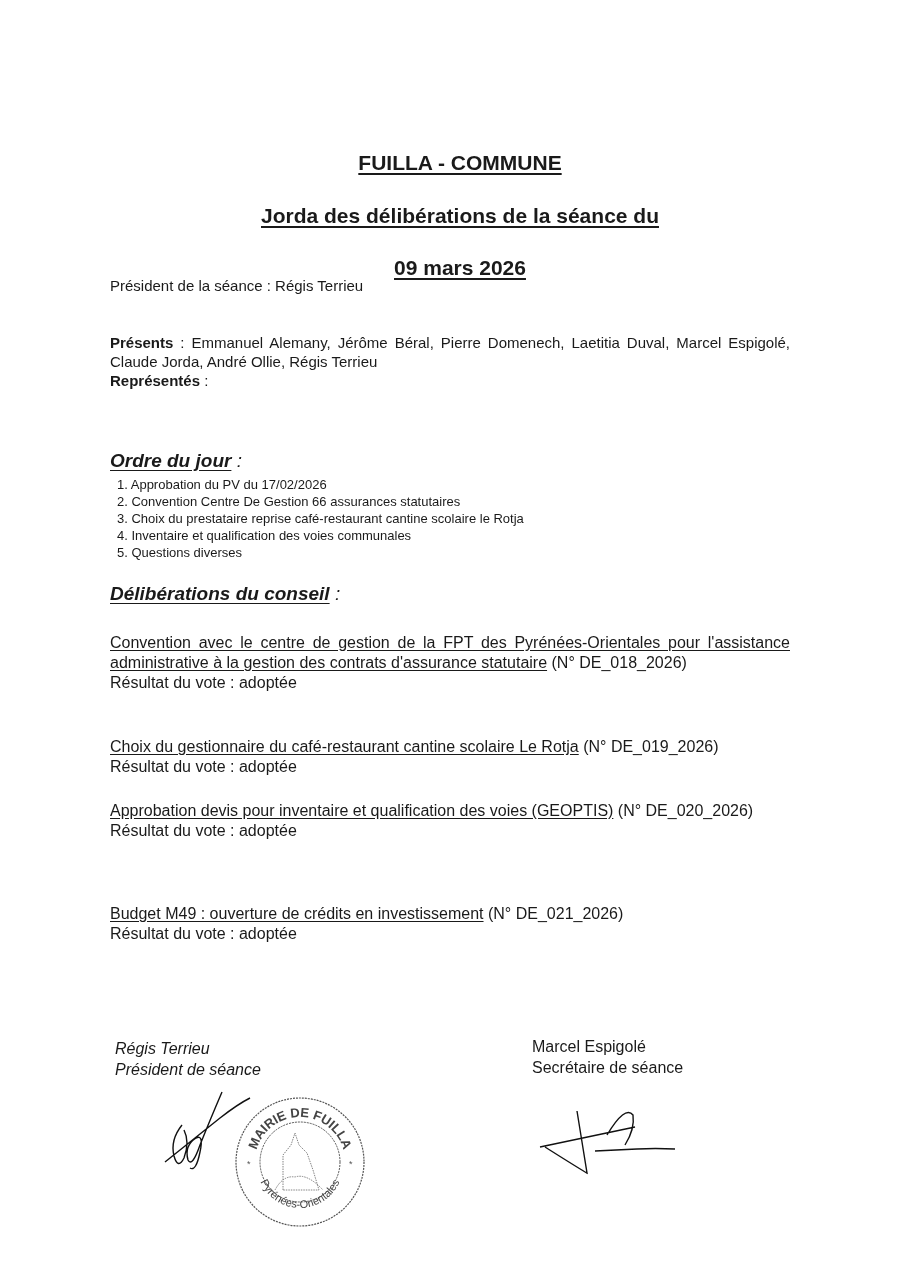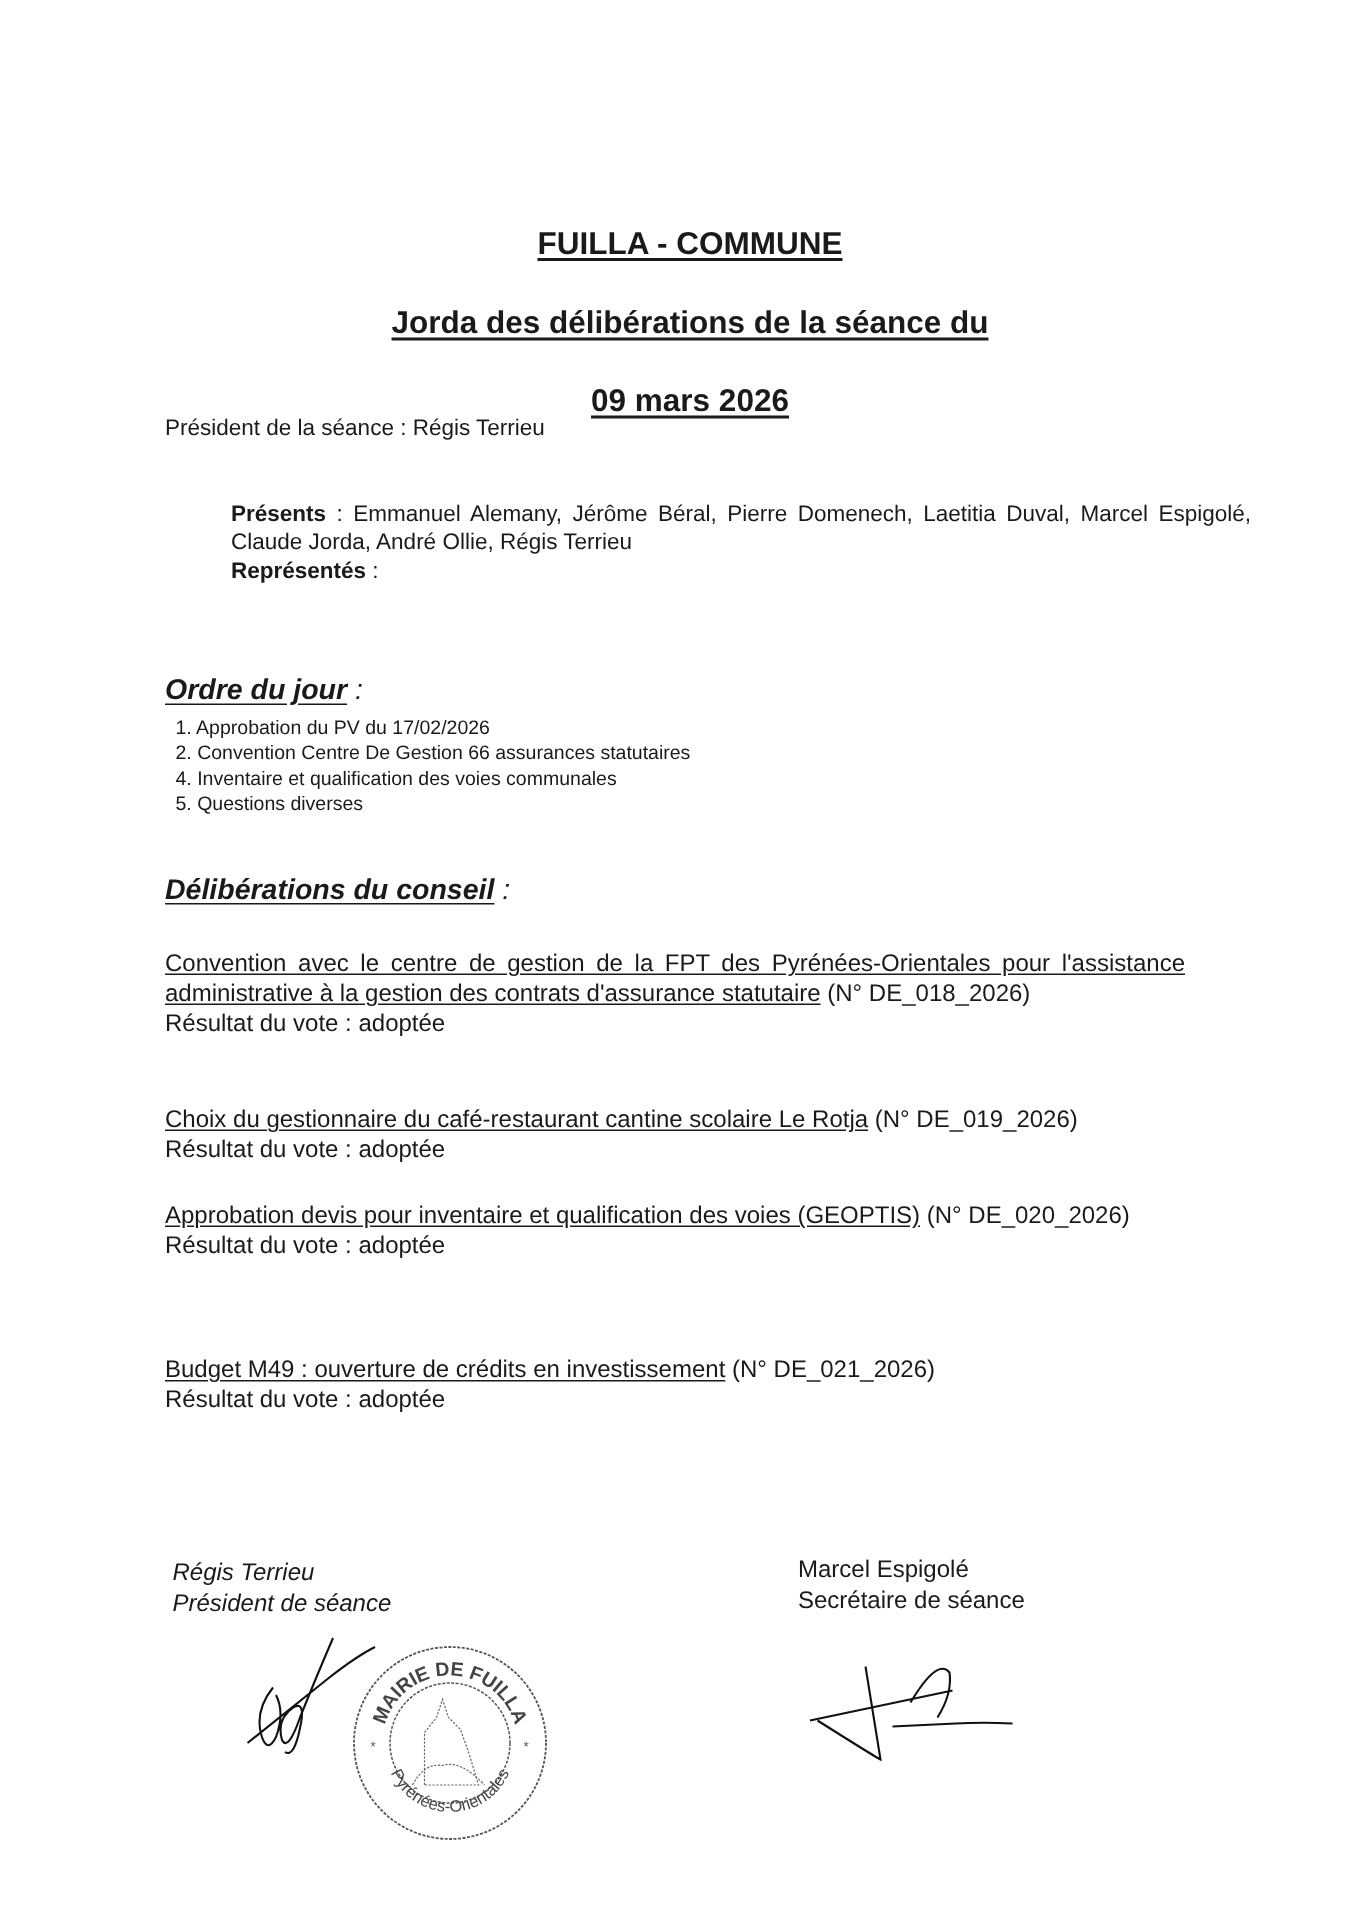--- a/index.html
+++ b/index.html
@@ -10,21 +10,21 @@
     .title {
       position: absolute; left: 12px; width: 896px; text-align: center;
       font-weight: bold; font-size: 21px; text-decoration: underline;
       text-underline-offset: 3px; text-decoration-thickness: 2px; margin-top: 32px;
     }
     .t1 { top: 119px; }
     .t2 { top: 172px; }
     .t3 { top: 224px; }
     .block { position: absolute; left: 110px; width: 680px; font-size: 15px; line-height: 19px; }
     .b1 { top: 276px; }
-    .b2 { top: 333px; text-align: justify; margin-left: 44px; }
+    .b2 { top: 333px; text-align: justify; }
     .b2 p { margin: 0; text-align: justify; text-align-last: left; }
     .b2 .lbl { font-weight: bold; }
     .b1 p { margin: 0; }
     .section-head {
       position: absolute; left: 110px; font-size: 19px; font-weight: bold;
       font-style: italic;
     }
     .section-head .u { text-decoration: underline; text-underline-offset: 3px; }
     .section-head .colon { font-weight: normal; }
     .h1 { top: 450px; }
@@ -61,20 +61,21 @@
 <div class="block b2">
   <p><span class="lbl">Présents</span><span> : Emmanuel Alemany, Jérôme Béral, Pierre Domenech, Laetitia Duval, Marcel Espigolé, Claude Jorda, André Ollie, Régis Terrieu</span></p>
   <p><span class="lbl">Représentés</span><span> :</span></p>
 </div>
 
 <div class="section-head h1"><span class="u">Ordre du jour</span><span class="colon"> :</span></div>
 
 <ol class="agenda">
   <li>1. Approbation du PV du 17/02/2026</li>
   <li>2. Convention Centre De Gestion 66 assurances statutaires</li>
+  <li>3. Choix du prestataire reprise café-restaurant cantine scolaire le Rotja</li>
   <li>4. Inventaire et qualification des voies communales</li>
   <li>5. Questions diverses</li>
 </ol>
 
 <div class="section-head h2"><span class="u">Délibérations du conseil</span><span class="colon"> :</span></div>
 
 <div class="delib d1">
   <div class="line"><span class="subject">Convention avec le centre de gestion de la FPT des Pyrénées-Orientales pour l'assistance administrative à la gestion des contrats d'assurance statutaire</span><span> (N° DE_018_2026)</span></div>
   <div>Résultat du vote : adoptée</div>
 </div>

